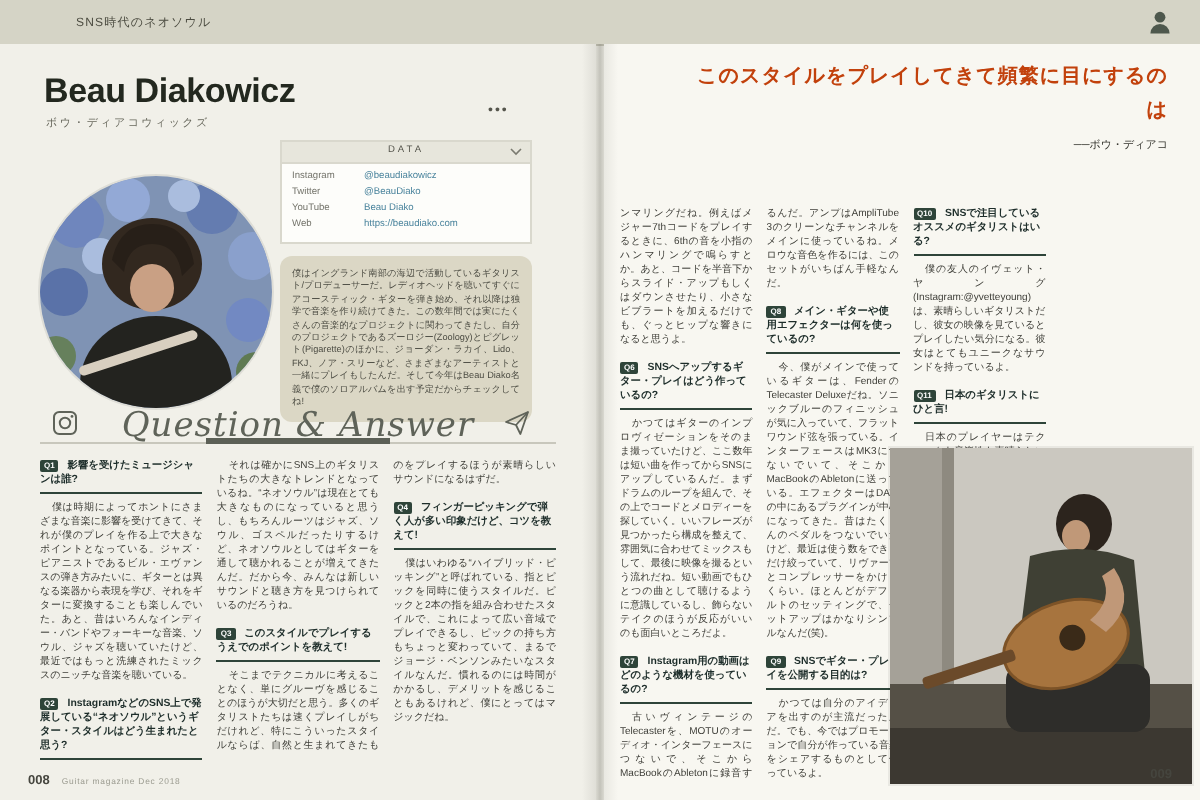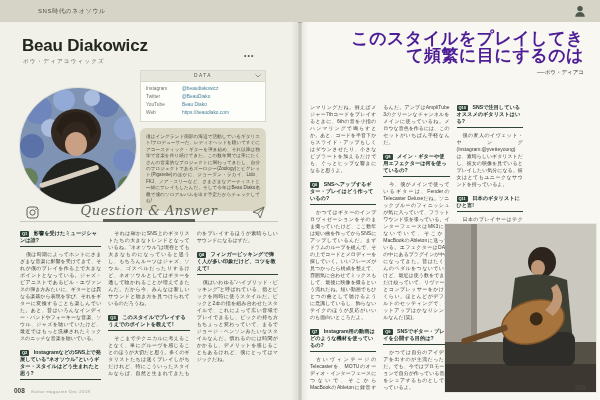--- a/index.html
+++ b/index.html
@@ -29,39 +29,39 @@
   .data-head svg{position:absolute;right:4px;top:3px;}
   .data-rows{padding:3px 5px 4px;}
   .data-row{display:flex;line-height:8px;}
   .data-label{width:36px;font-size:4.8px;color:#73736a;}
   .data-value{flex:1;font-size:4.8px;color:#49839c;cursor:pointer;}
   .bubble{position:absolute;left:140px;top:106px;width:126px;box-sizing:border-box;background:#dbd7c5;
           border-radius:6px;padding:6px 6px 7px;}
   .bubble p{margin:0;font-size:4.6px;line-height:6.4px;color:#4c4c43;text-align:justify;}
   
   .qa-bar-title{position:absolute;left:60px;right:60px;top:181px;text-align:center;
-                font-family:"DejaVu Serif",serif;font-style:italic;font-size:13px;color:#5f6359;letter-spacing:.5px;}
+                font-family:"DejaVu Serif",serif;font-style:italic;font-size:17px;color:#5f6359;letter-spacing:.5px;}
   .icon-camera{position:absolute;left:26px;top:183px;cursor:pointer;}
   .icon-send{position:absolute;left:252px;top:183px;cursor:pointer;}
   .qa-rule{position:absolute;left:20px;width:258px;top:199px;height:1px;background:#c8c7bc;}
   .qa-rule-active{position:absolute;left:103px;width:92px;top:197px;height:3px;background:#5c6056;}
   
   .qa-cols{position:absolute;overflow:hidden;column-fill:auto;}
   .qa-cols-left{left:20px;top:208px;width:258px;height:158px;column-count:3;column-gap:7px;}
   .qa-cols-right{left:8px;top:82px;width:286px;height:288px;column-count:4;column-gap:7px;}
   .q-head{font-weight:bold;font-size:5.2px;line-height:7px;color:#1d2d2a;
           border-bottom:1px solid #2e4439;padding-bottom:2px;margin:7px 0 4px;break-inside:avoid;}
   .qa-item:first-child .q-head{margin-top:0;}
   .q-badge{display:inline-block;background:#2e4439;color:#ffffff;font-size:4px;font-weight:bold;
            padding:1px 2px;border-radius:1px;margin-right:3px;line-height:1;}
   .a-text{font-size:5px;line-height:7px;color:#3e3e38;text-align:justify;text-indent:6px;margin:0 0 1px;}
   .cont-text{text-indent:0;}
   
   .quote{position:absolute;left:40px;right:16px;top:8px;text-align:right;}
-  .quote .q-line{font-size:17px;font-weight:bold;color:#4c1d95;line-height:17px;letter-spacing:.5px;}
+  .quote .q-line{font-size:10px;font-weight:bold;color:#c2410c;line-height:17px;letter-spacing:.5px;}
   .quote .q-attr{margin-top:5px;font-size:5.5px;color:#33332c;}
   
   .photo-br{position:absolute;left:143px;top:202px;width:151px;height:168px;overflow:hidden;
             box-shadow:0 0 0 1px rgba(0,0,0,.06);}
   
   .footer-left{position:absolute;left:14px;bottom:6px;display:flex;align-items:baseline;}
   .page-num{font-size:6.5px;font-weight:bold;color:#45453e;}
   .footer-note{font-size:4.2px;color:#9b9b90;margin-left:6px;letter-spacing:.4px;}
   .footer-right{position:absolute;right:14px;bottom:6px;}
 </style>

